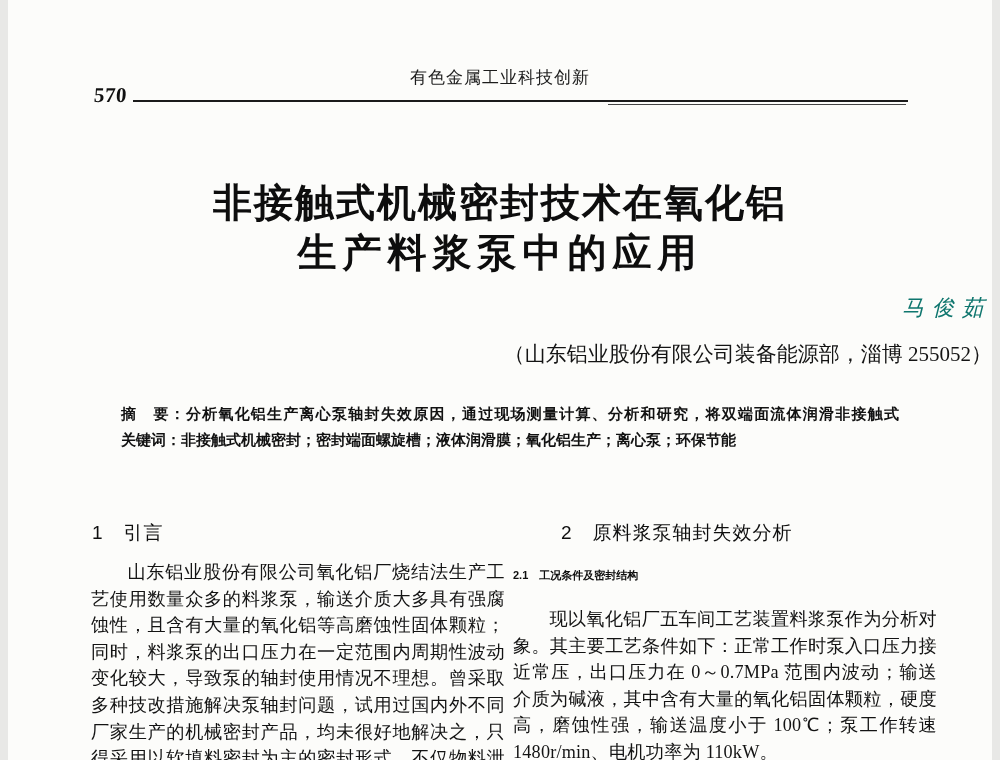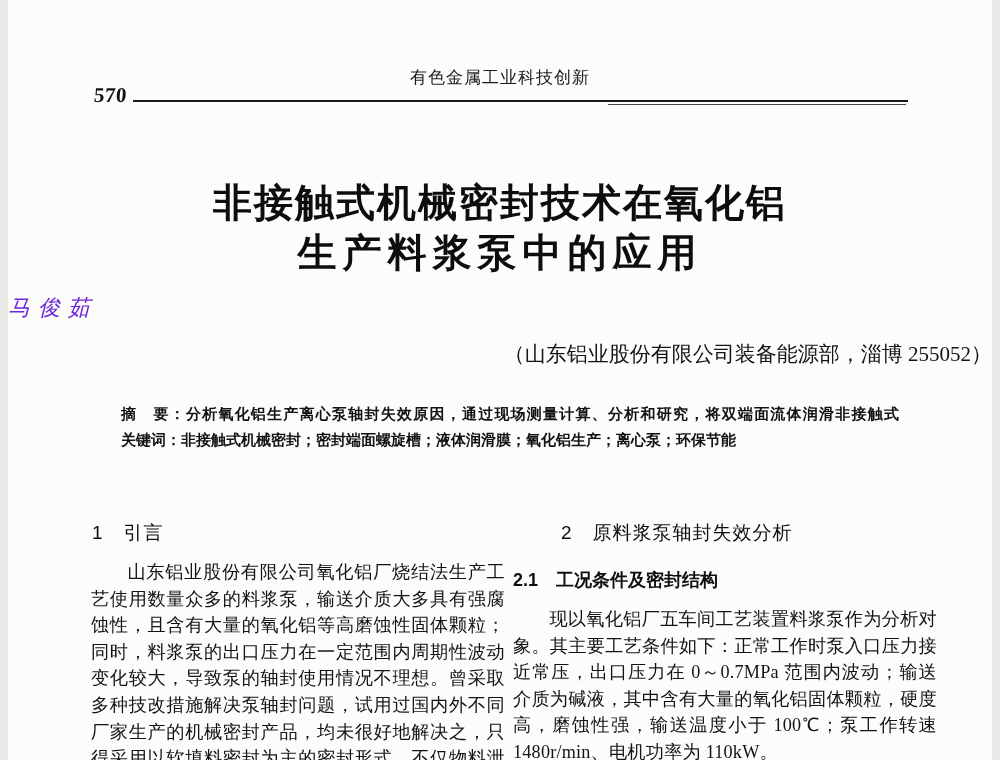--- a/index.html
+++ b/index.html
@@ -56,25 +56,25 @@
     font-size: 39px;
     color: #0d0d0d;
   }
   .title-line.l1 { top: 176px; letter-spacing: 2px; }
   .title-line.l2 { top: 226px; letter-spacing: 6px; text-align: center; }
 
   .author {
     position: absolute;
     top: 293px; left: 0;
     width: 100%;
-    text-align: left;
+    text-align: right;
     font-size: 22px;
     font-style: italic;
     letter-spacing: 8px;
-    color: #6d28d9;
+    color: #0f766e;
   }
   .affiliation {
     position: absolute;
     top: 340px; left: 0;
     width: 100%;
     text-align: right;
     font-size: 21px;
     color: #141414;
   }
 
@@ -100,21 +100,21 @@
     letter-spacing: 1px;
     color: #0e0e0e;
   }
   .sec-heading.left  { top: 520px; left: 84px; }
   .sec-heading.right { top: 520px; left: 505px; margin-left: 48px; }
   .sub-heading {
     position: absolute;
     top: 568px; left: 505px;
     font-family: "Liberation Sans", sans-serif;
     font-weight: bold;
-    font-size: 18px;
+    font-size: 11px;
     color: #0e0e0e;
   }
   .para {
     position: absolute;
     font-size: 18.2px;
     line-height: 26.6px;
     color: #131313;
     letter-spacing: 0.2px;
   }
   .para.left  { top: 559px; left: 83px;  width: 414px; }

